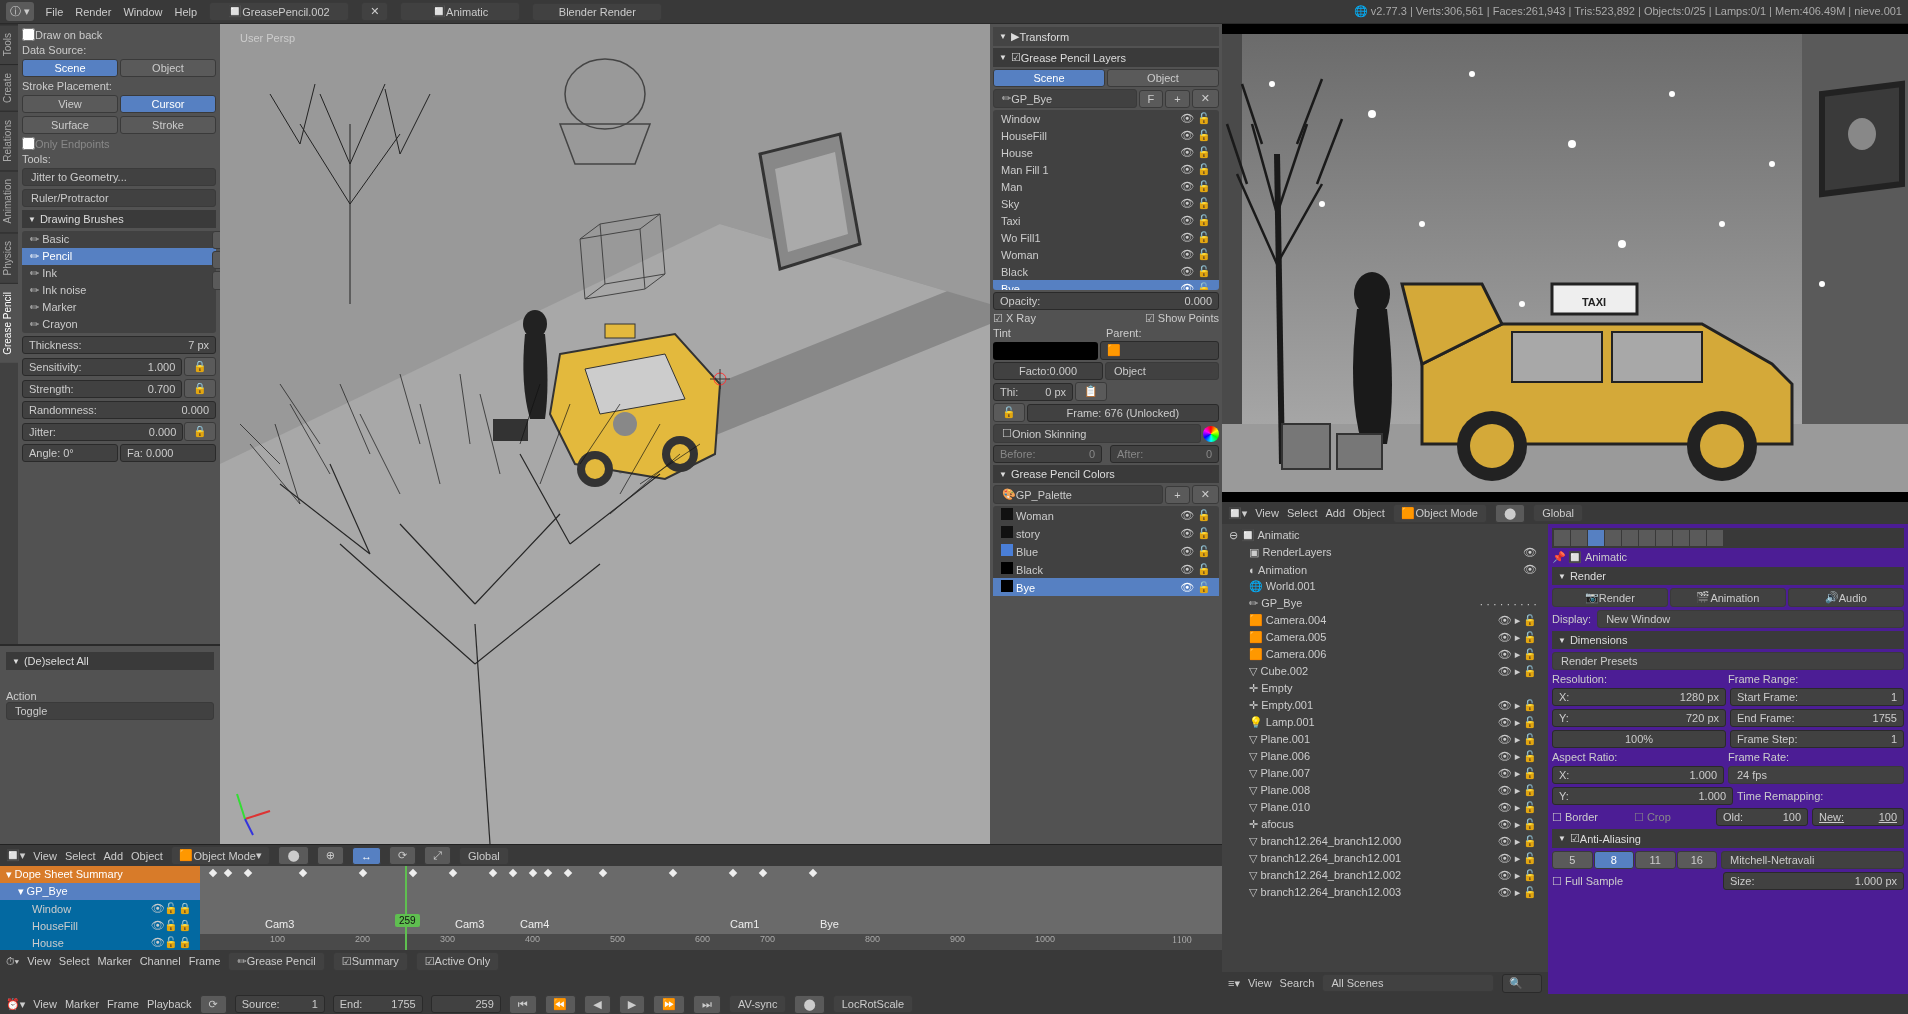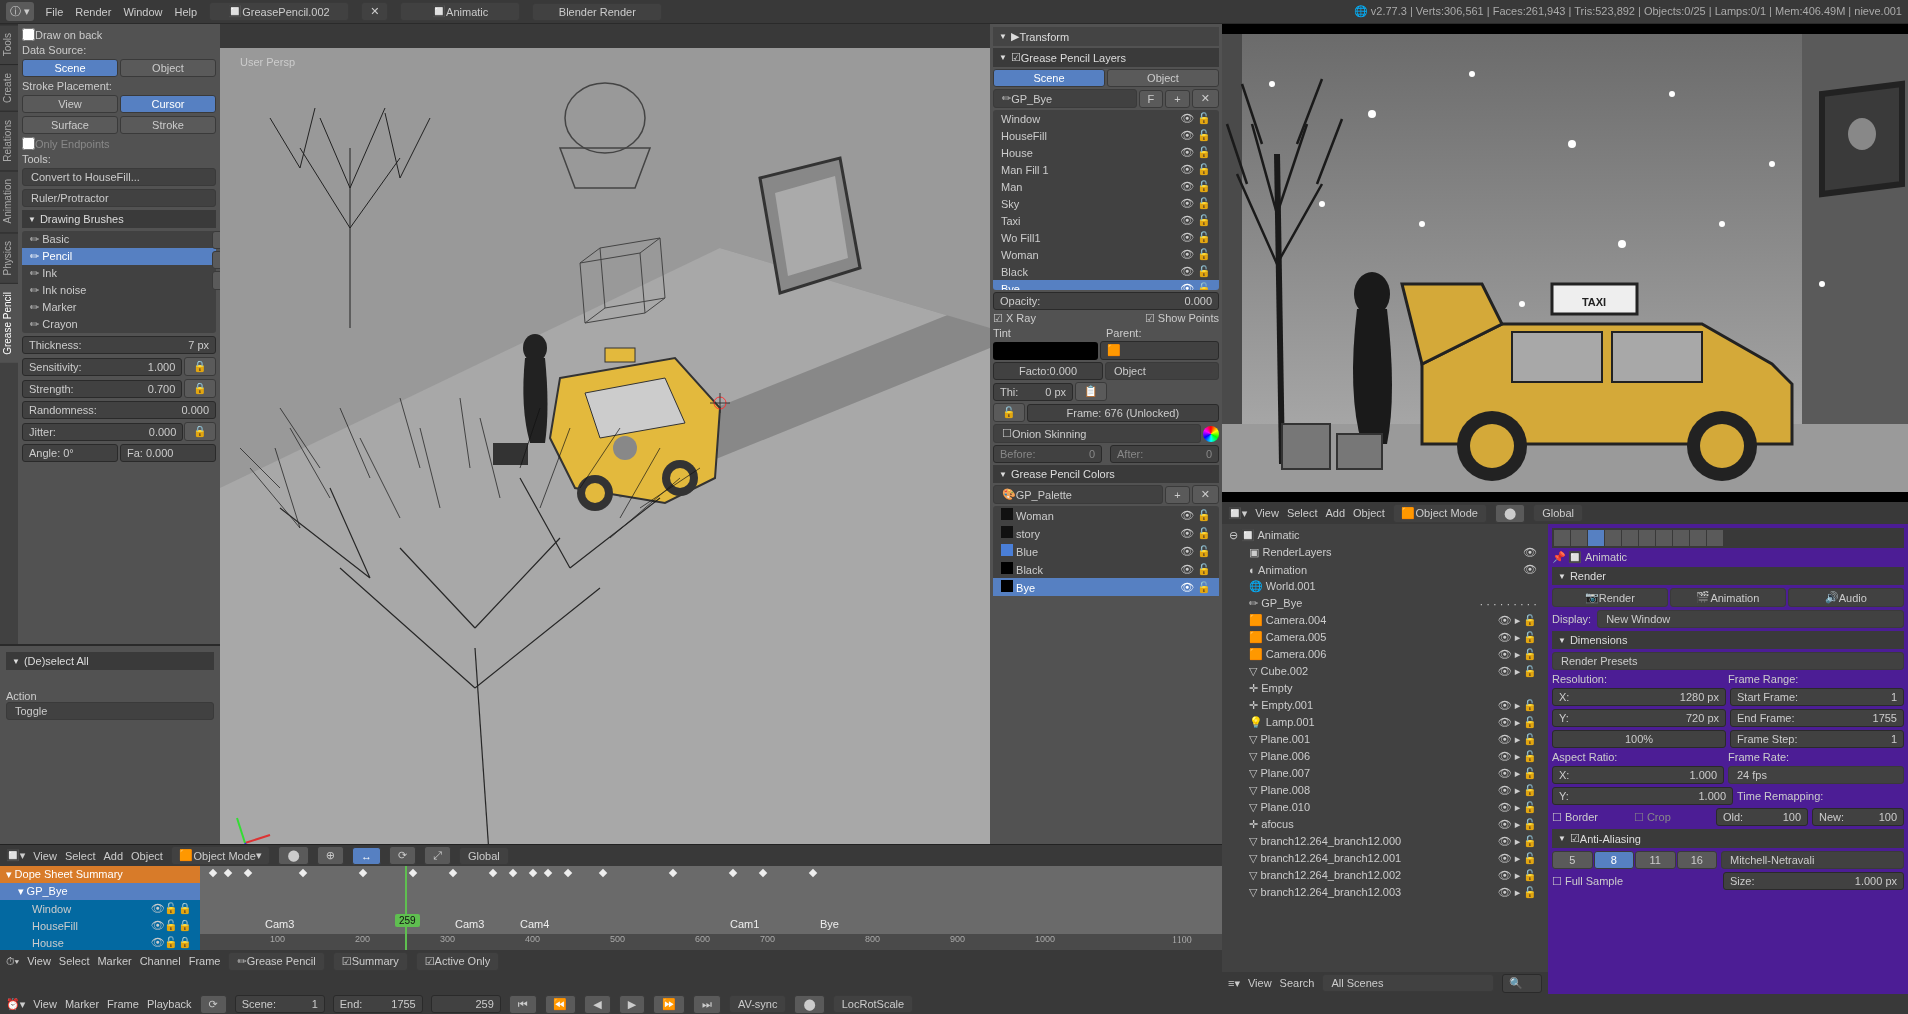--- a/index.html
+++ b/index.html
@@ -63,21 +63,21 @@
  </div>
  <div class="row" style="gap:2px;">
   <span class="btn" style="flex:1;">Surface</span>
   <span class="btn" style="flex:1;">Stroke</span>
  </div>
  <label class="row" style="color:#888;">
       <input type="checkbox" style=""> 
       <span>Only Endpoints</span>
     </label>
  <div>Tools:</div>
- <span class="btn dark" style="text-align:left;justify-content:space-between;">Convert to HouseFill...</span>
+ <span class="btn dark" style="text-align:left;justify-content:space-between;">Jitter to Geometry...</span>
  <span class="btn dark" style="text-align:left;justify-content:flex-start;">Ruler/Protractor</span>
  <div class="panel-header">Drawing Brushes</div>
  <div style="background:#414141;border-radius:3px;position:relative;">
   <div class="list-row">
         <span>✏ <span>Basic</span></span>
       </div>
   <div class="list-row sel">
         <span>✏ <span>Pencil</span></span>
       </div>
   <div class="list-row">
@@ -132,21 +132,21 @@
       <div class="input" style="flex:1;">Fa: 0.000</div>
     </div>
 </div>
 
 <div style="position:absolute;left:0;top:644px;width:220px;height:200px;background:#525252;padding:6px;border-top:2px solid #2a2a2a;">
  <div class="panel-header">(De)select All</div>
  <div style="margin-top:20px;">Action</div>
  <span class="btn dark" style="width:100%;justify-content:flex-start;">Toggle</span>
 </div>
 
-<div style="position:absolute;left:220px;top:24px;width:770px;height:820px;background:#555;margin-top:24px;">
+<div style="position:absolute;left:220px;top:24px;width:770px;height:820px;background:#555;">
  <svg width="770" height="820">
   <rect width="770" height="820" fill="#8e8e8e"></rect>
 
   <rect x="0" y="0" width="770" height="820" fill="#999"></rect>
   <path d="M 0 440 L 500 200 L 770 280 L 770 820 L 0 820 Z" fill="#a8a8a8"></path>
   <path d="M 370 410 L 770 250 L 770 300 L 400 450 Z" fill="#888"></path>
 
   <path d="M 500 0 L 770 0 L 770 280 L 500 200 Z" fill="#9a9a9a"></path>
 
   <ellipse cx="385" cy="70" rx="40" ry="35" fill="none" stroke="#444" stroke-width="1.5"></ellipse>
@@ -600,21 +600,21 @@
       </div>
       <span style="flex:1;">Time Remapping:</span>
     </div>
  <div class="row" style="gap:4px;">
   <label style="flex:1;">☐ <span>Border</span></label>
   <label style="flex:1;color:#888;">☐ <span>Crop</span></label>
   <div class="input" style="flex:1;">
         <span>Old:</span>
         <span>100</span>
       </div>
-  <div class="input" style="flex:1;">
+  <div class="input" style="flex:1;text-decoration:underline;">
         <span>New:</span>
         <span>100</span>
       </div>
  </div>
  <div class="panel-header">☑ <span>Anti-Aliasing</span></div>
  <div class="row" style="gap:4px;">
   <div class="row" style="flex:1;gap:1px;">
    <span class="btn" style="flex:1;">5</span>
    <span class="btn sel" style="flex:1;">8</span>
    <span class="btn" style="flex:1;">11</span>
@@ -711,21 +711,21 @@
 </div>
 
 <div style="position:absolute;left:0;top:994px;width:1222px;height:20px;background:#393939;display:flex;align-items:center;gap:8px;padding:0 6px;">
  <span>⏰▾</span>
  <span>View</span>
  <span>Marker</span>
  <span>Frame</span>
  <span>Playback</span>
  <span class="btn">⟳</span>
  <div class="input" style="width:90px;">
-      <span>Scene:</span>
+      <span>Source:</span>
       <span>1</span>
     </div>
  <div class="input" style="width:90px;">
       <span>End:</span>
       <span>1755</span>
     </div>
  <div class="input" style="width:70px;justify-content:flex-end;">259</div>
  <span class="btn">⏮</span>
  <span class="btn">⏪</span>
  <span class="btn">◀</span>

